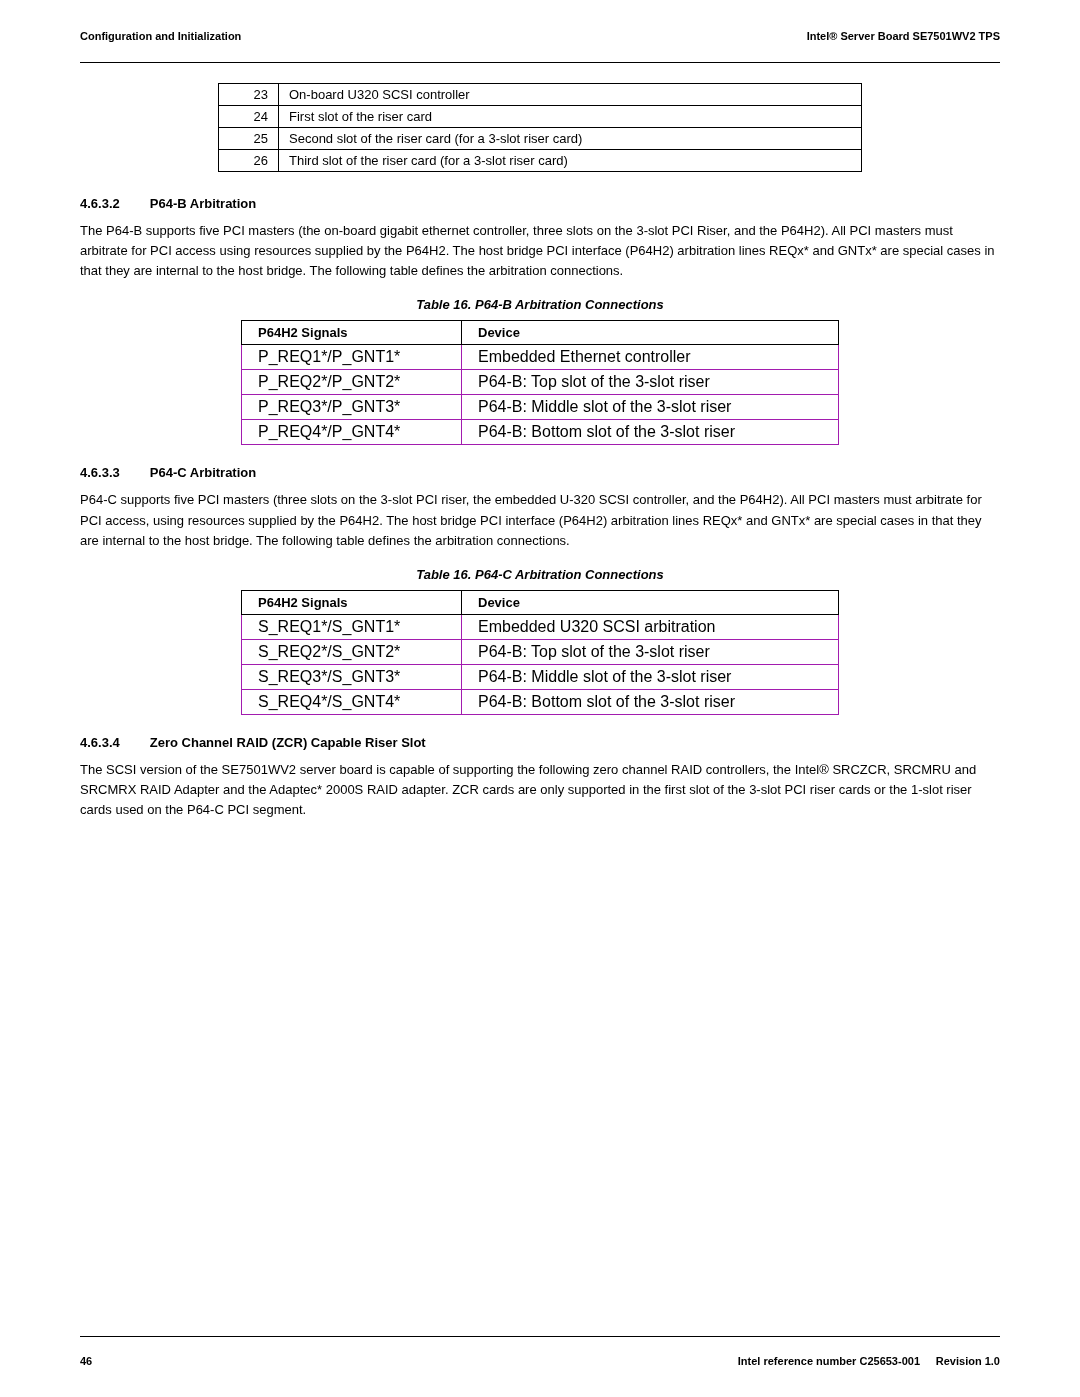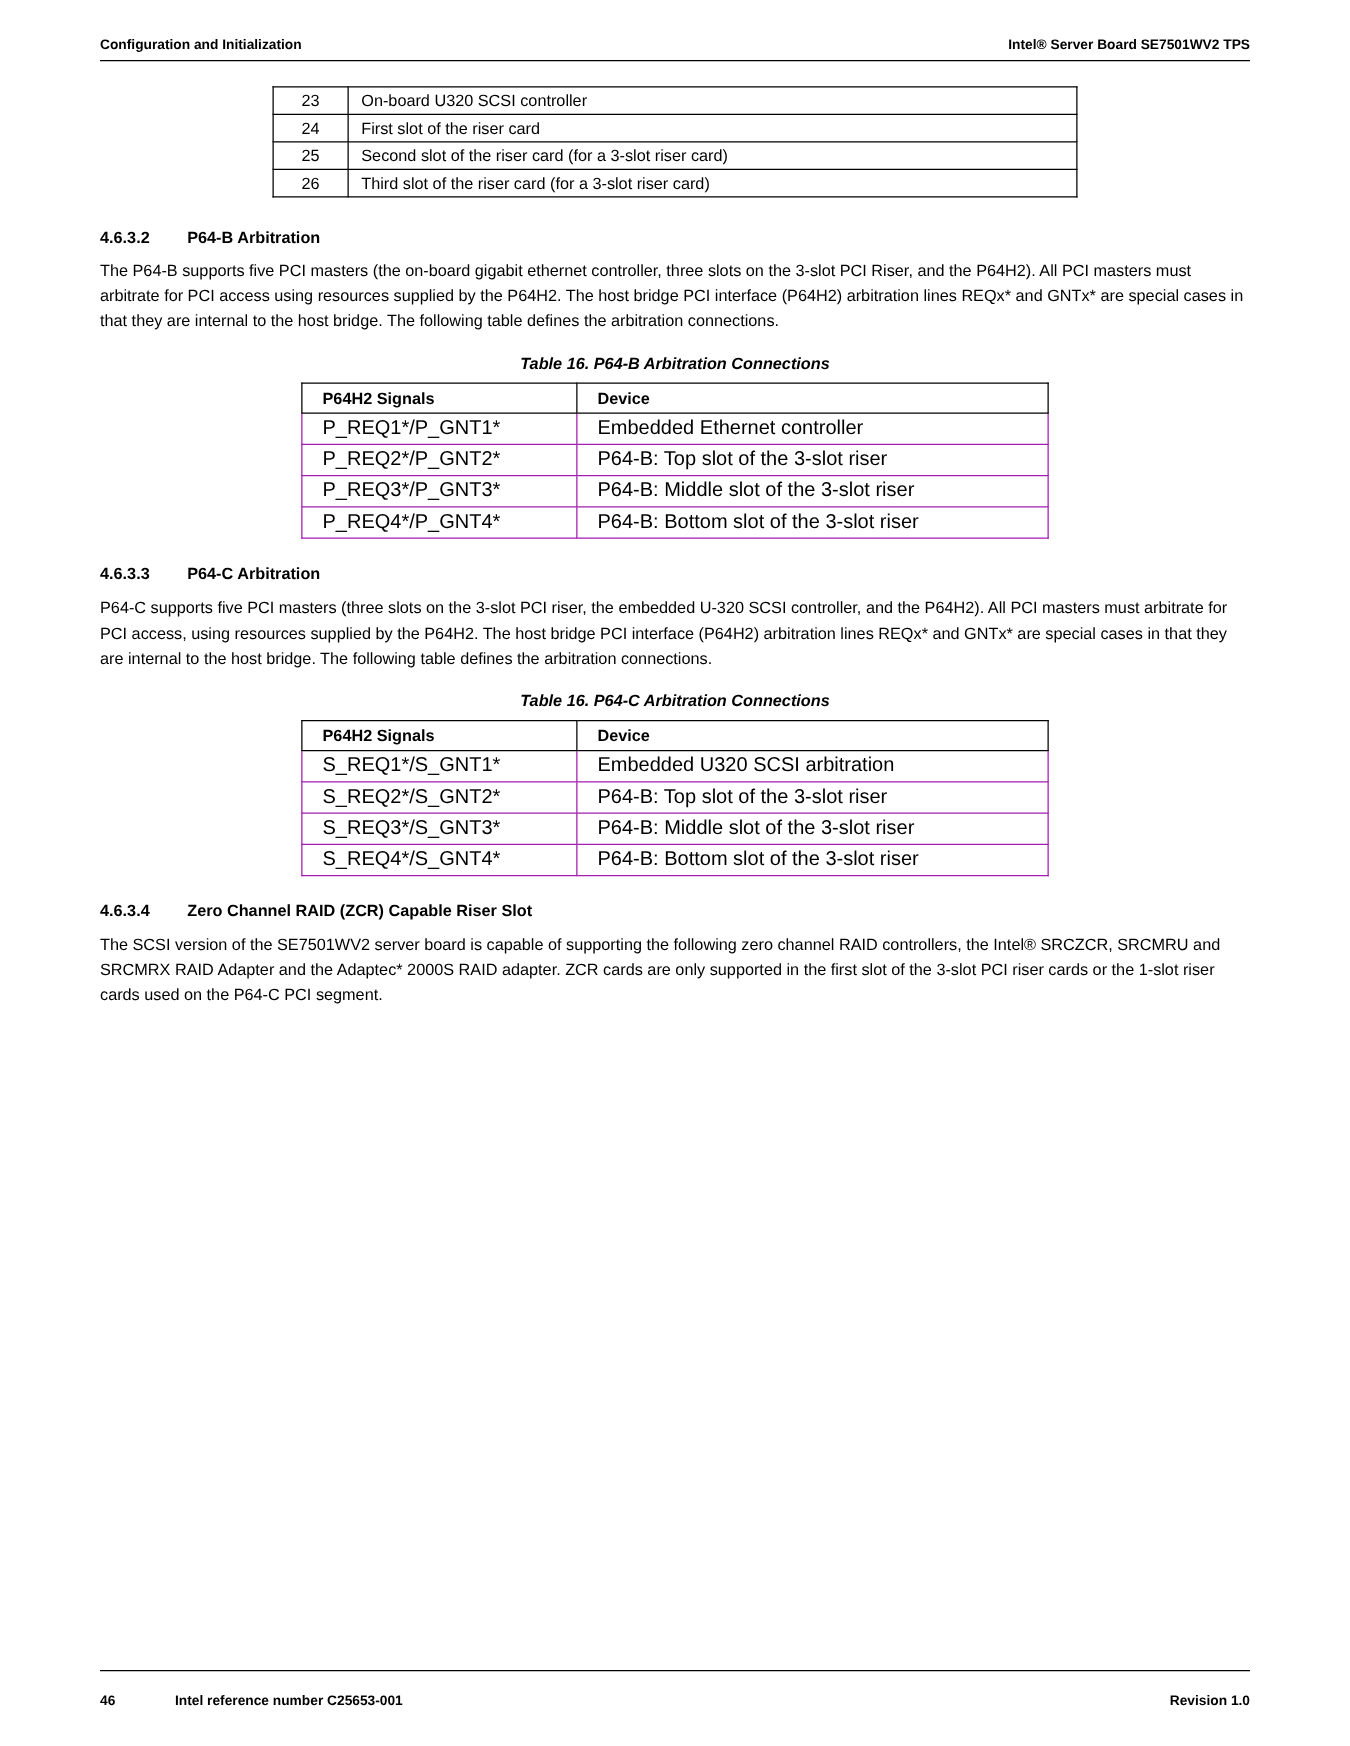--- a/index.html
+++ b/index.html
@@ -17,21 +17,21 @@
       min-height: 1397px;
       padding: 30px 80px 30px 80px;
       display: flex;
       flex-direction: column;
     }
     .header {
       display: flex;
       justify-content: space-between;
       align-items: center;
       border-bottom: 1px solid #000;
-      padding-bottom: 6px;
+      padding-bottom: 20px;
       margin-bottom: 20px;
     }
     .header-left {
       font-size: 11px;
       font-weight: bold;
     }
     .header-right {
       font-size: 11px;
       font-weight: bold;
     }
@@ -39,21 +39,21 @@
       display: flex;
       justify-content: space-between;
       align-items: center;
       border-top: 1px solid #000;
       padding-top: 18px;
       margin-top: auto;
     }
     .footer-center {
       font-size: 11px;
       font-weight: bold;
-      text-align: left;
+      text-align: right;
       flex: 1;
     }
     .footer-left {
       font-size: 11px;
       font-weight: bold;
       min-width: 60px;
     }
     .footer-right {
       font-size: 11px;
       font-weight: bold;
@@ -70,21 +70,21 @@
       margin: 0 auto 24px auto;
       width: 70%;
     }
     .top-table td {
       border: 1px solid #000;
       padding: 3px 10px;
       font-size: 13px;
     }
     .top-table td:first-child {
       width: 60px;
-      text-align: center;
+      text-align: right;
     }
 
     
     .section-heading {
       font-size: 13px;
       font-weight: bold;
       margin-bottom: 10px;
       margin-top: 10px;
     }
     .section-num {

